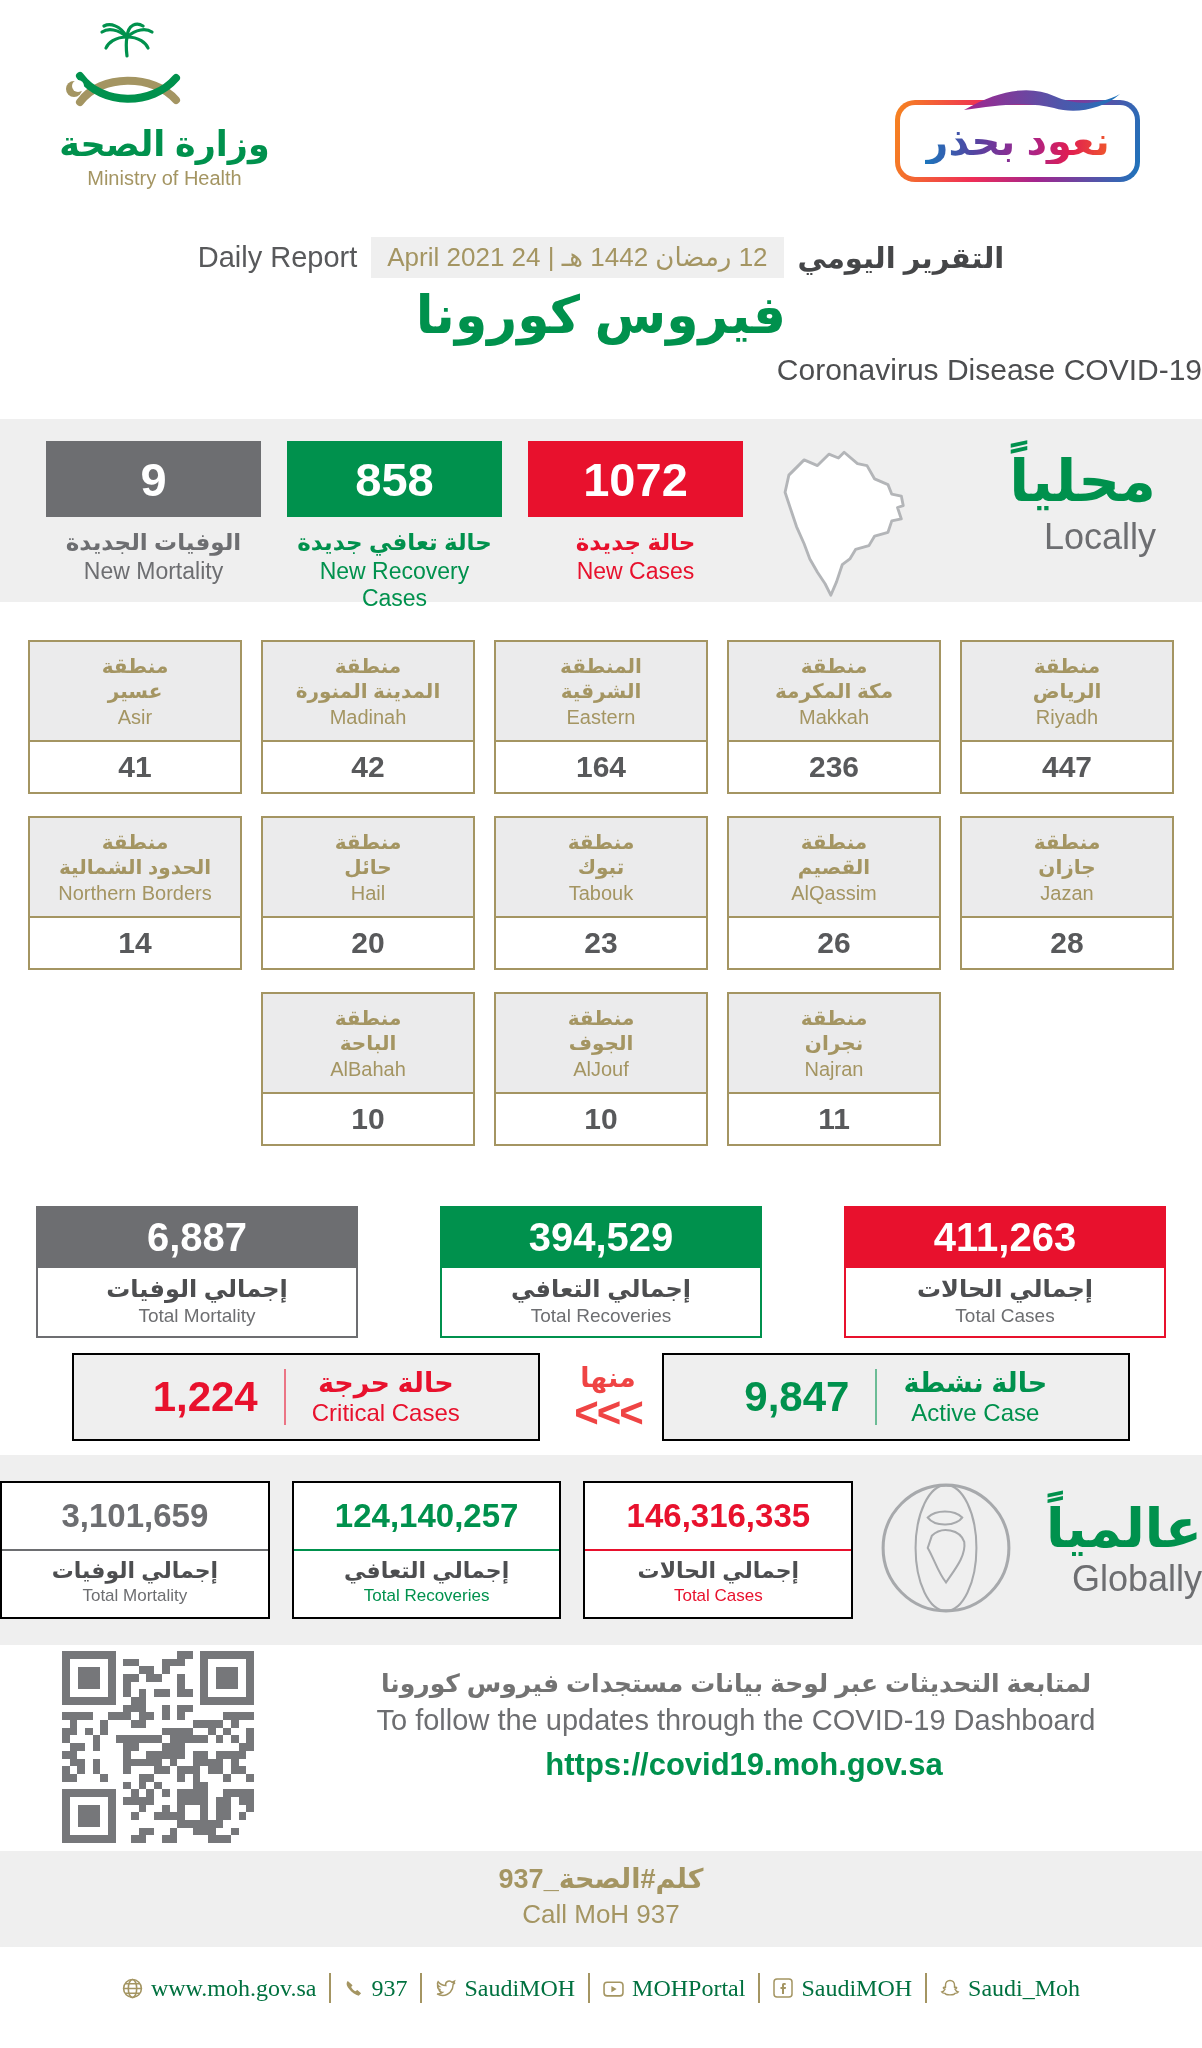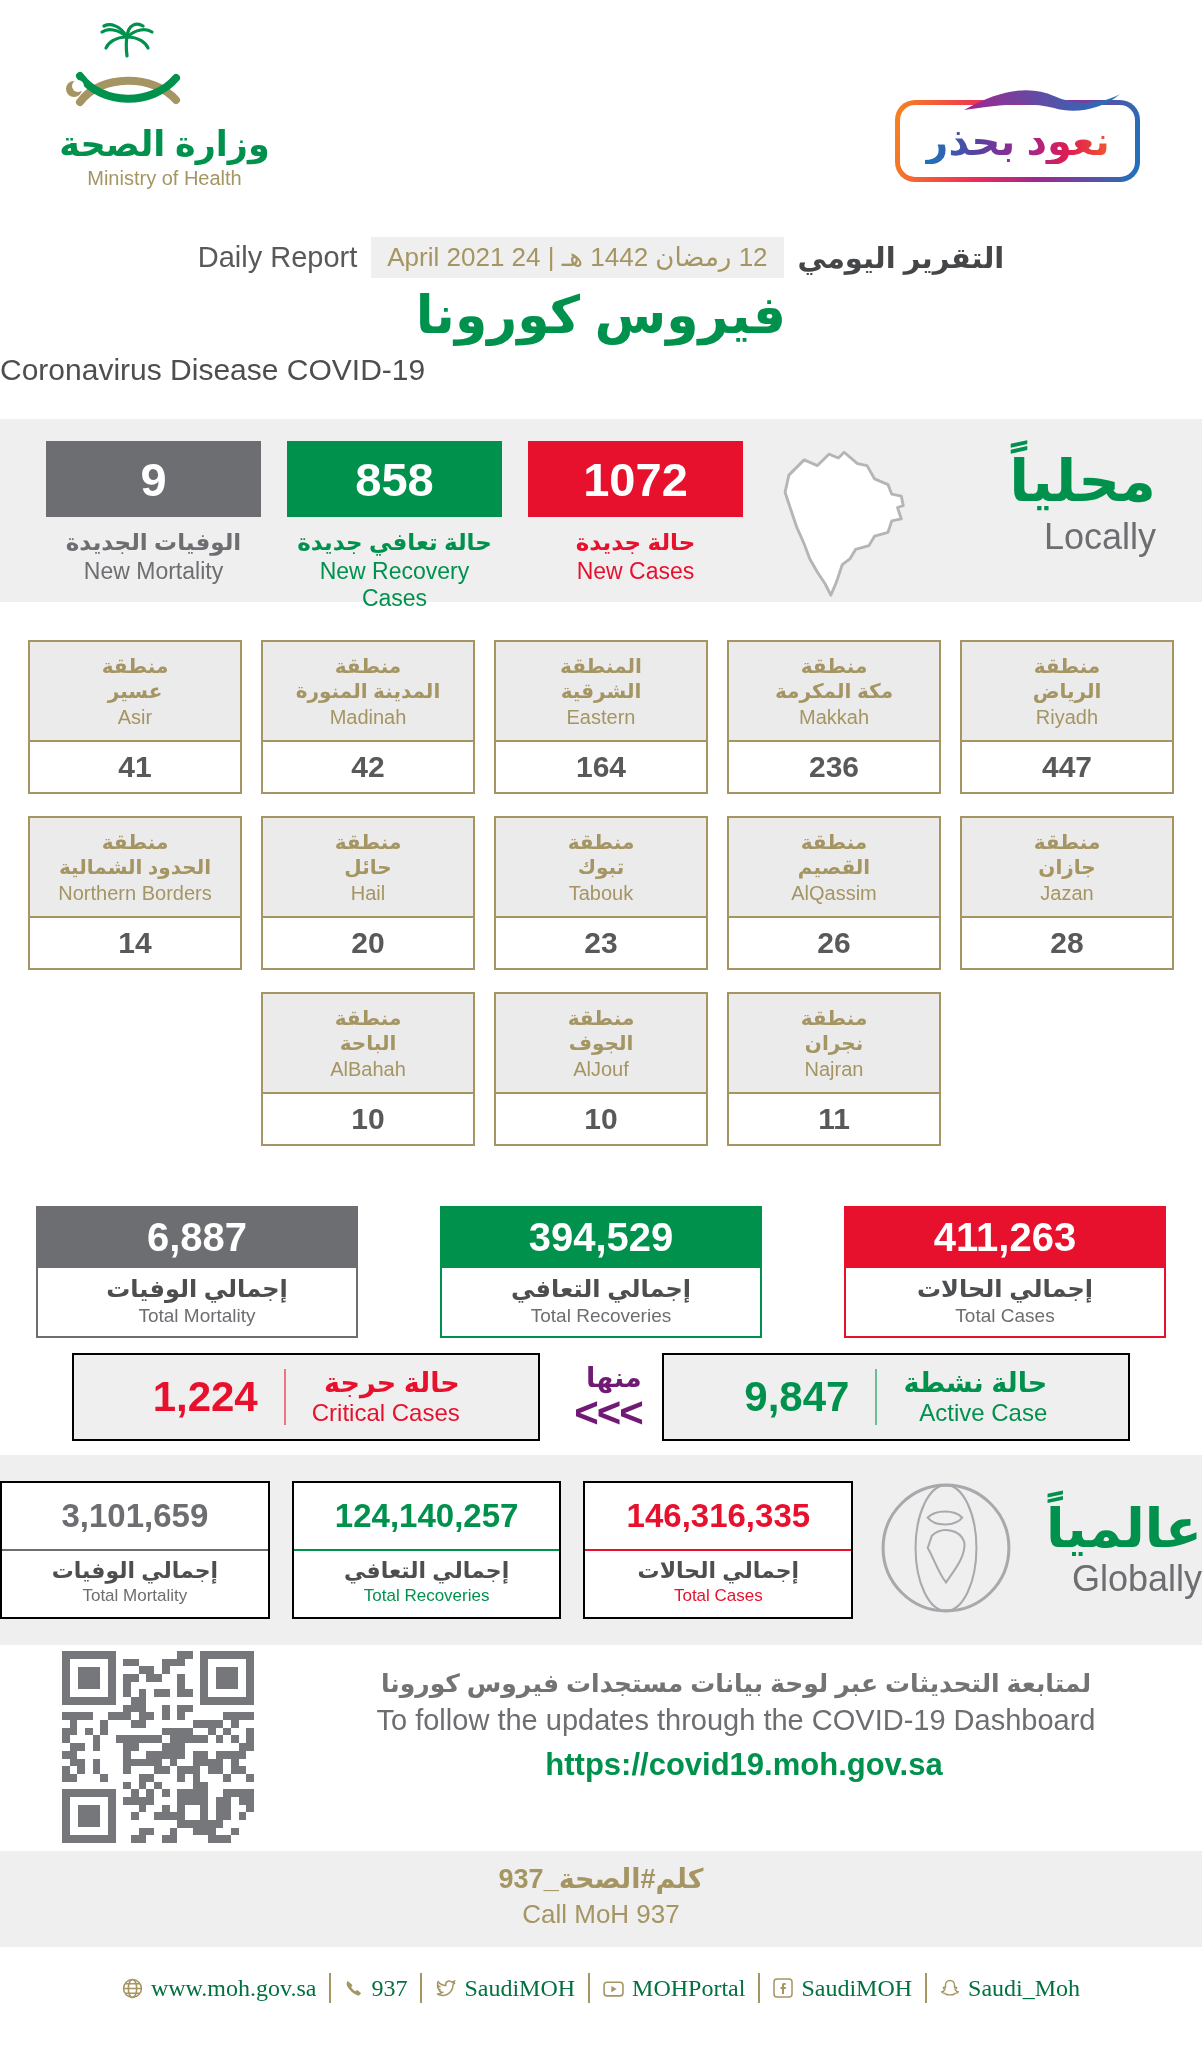--- a/index.html
+++ b/index.html
@@ -24,21 +24,21 @@
   }
   .badge-swoosh { position:absolute; top:-16px; right:18px; }
 
   
   .report-line { height:55px; display:flex; align-items:center; justify-content:center; gap:14px; }
   .report-en { color:#58595b; font-size:29px; }
   .date-pill { background:#efefef; color:#a49562; font-size:26px; padding:5px 16px; direction:rtl; }
   .report-ar { color:#454648; font-size:29px; font-weight:bold; }
 
   .title-ar { height:68px; text-align:center; color:#00914d; font-size:52px; font-weight:bold; }
-  .title-en { height:46px; text-align:left; color:#4d4e50; font-size:30px; }
+  .title-en { height:46px; text-align:right; color:#4d4e50; font-size:30px; }
   .spacer-a { height:20px; }
 
   
   .band { background:#efefef; }
   .locally-band { height:183px; display:flex; align-items:flex-start; justify-content:center; gap:26px; padding-top:22px; }
   .stat { width:215px; text-align:center; }
   .stat-box { height:76px; display:flex; align-items:center; justify-content:center;
               color:#fff; font-size:47px; font-weight:bold; }
   .stat-ar { font-size:23px; font-weight:bold; margin-top:12px; }
   .stat-en { font-size:23px; margin-top:2px; }
@@ -70,24 +70,24 @@
   .b-gray { border-color:#6d6e71; } .b-green { border-color:#00914d; } .b-red { border-color:#e8112d; }
   .total-ar { color:#4d4e50; font-size:24px; font-weight:bold; }
   .total-en { color:#6d6e71; font-size:19px; margin-top:2px; }
 
   
   .active-row { display:flex; justify-content:center; align-items:center; gap:20px; margin-top:25px; height:88px; }
   .hl-box { width:468px; height:88px; background:#efefef; border:2px solid;
             display:flex; align-items:center; justify-content:center; gap:26px; }
   .hl-num { font-size:42px; font-weight:bold; }
   .hl-sep { width:2px; height:56px; opacity:.55; }
-  .hl-labels { text-align:right; }
+  .hl-labels { text-align:center; }
   .hl-ar { font-size:27px; font-weight:bold; }
   .hl-en { font-size:24px; }
-  .ofwhich { text-align:right; color:#701a75;margin-left:14px; }
+  .ofwhich { text-align:center; color:#ef4444;margin-left:14px; }
   .ofwhich-ar { font-size:27px; font-weight:bold; }
   .ofwhich-ch { font-size:42px; font-weight:bold; letter-spacing:-2px; line-height:.9; }
 
   
   .globally-band { height:190px; margin-top:14px; display:flex; align-items:center; justify-content:center; gap:22px; }
   .gbox { width:306px; background:#fff; border:2px solid; text-align:center; }
   .gnum { height:68px; display:flex; align-items:center; justify-content:center;
           font-size:33px; font-weight:bold; border-bottom:2px solid; border-color:inherit; }
   .glabels { padding:7px 0 11px; }
   .g-ar { color:#4d4e50; font-size:22px; font-weight:bold; }

